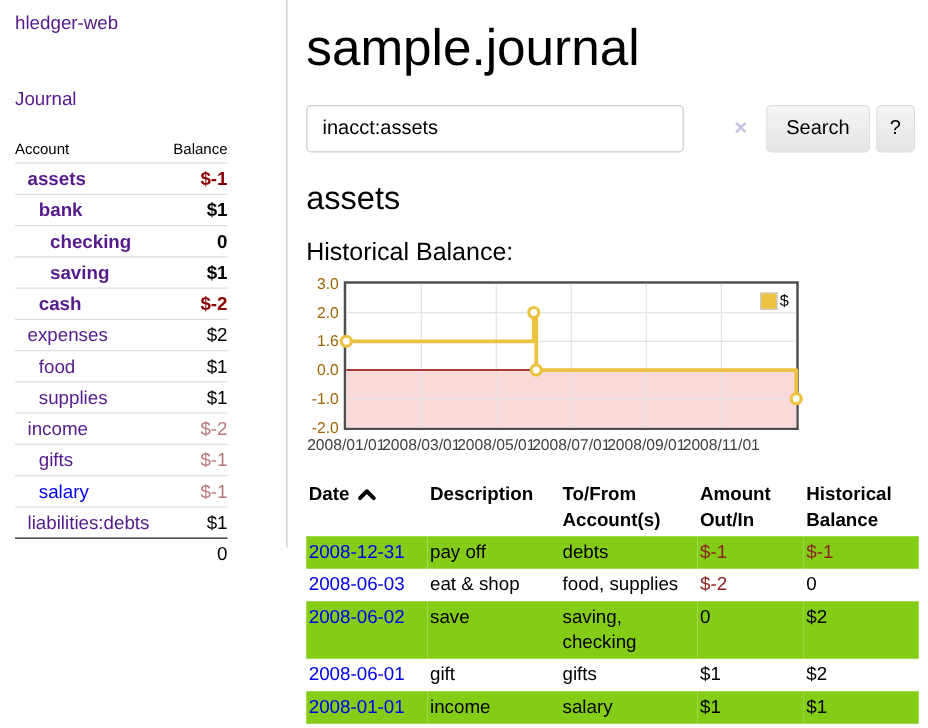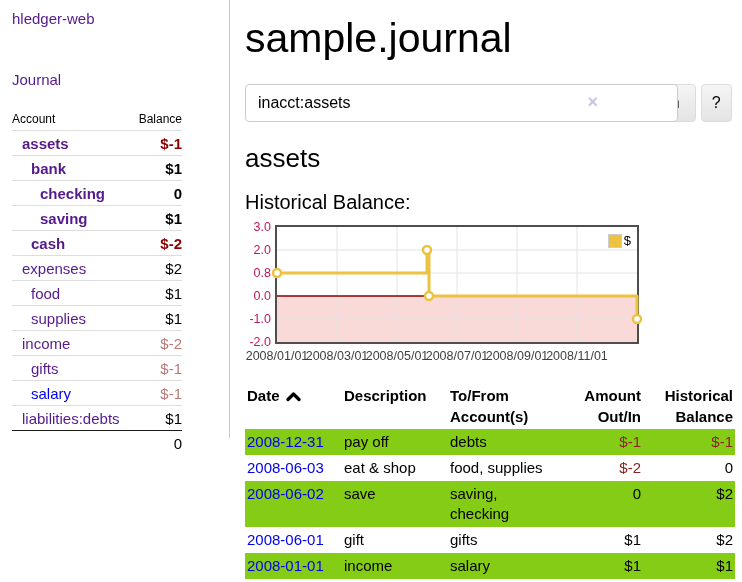--- a/index.html
+++ b/index.html
@@ -29,46 +29,46 @@
   .neg-strong{color:#8B0000;}
   .neg-soft{color:#BA7878;}
   .total-row{display:flex;justify-content:flex-end;align-items:center;height:24px;
              border-top:1px solid #1a1a1a;font-size:15px;}
 
   
   .main{position:absolute;left:245px;top:0;width:497px;}
   .page-title{margin:0;padding-top:19px;font-size:41px;font-weight:400;line-height:38px;}
   .search-row{margin-top:27px;display:flex;height:38px;}
   .search-box{position:relative;width:363px;}
-  .search-input{box-sizing:border-box;width:433px;height:38px;border:1px solid #ccc;border-radius:4px;
+  .search-input{box-sizing:border-box;width:302px;height:38px;border:1px solid #ccc;border-radius:4px;
                 padding:0 30px 0 12px;font-size:16px;font-family:inherit;color:#000;background:#fff;}
   .clear-icon{position:absolute;right:10px;top:10px;color:#cbc3e3;font-size:18px;font-weight:bold;
               line-height:17px;cursor:pointer;}
   .btn{margin-left:5px;border:1px solid #dcdcdc;border-radius:4px;height:38px;
        background:linear-gradient(#f5f5f5,#e4e4e4);font-size:16px;font-family:inherit;color:#000;
        padding:0 15px;cursor:pointer;}
   .btn-help{padding:0 10px;}
   .account-heading{margin:21px 0 0;font-size:26px;font-weight:400;line-height:30px;}
   .chart-label{margin-top:21px;font-size:20px;font-weight:normal;line-height:17px;}
 
   
   .chart{position:relative;margin-top:12px;height:144px;}
   .plot{position:absolute;left:30px;top:2px;width:360px;height:115px;border:2px solid #4e4e4e;background:#fff;}
   .plot svg{display:block;overflow:visible;}
-  .ytick{position:absolute;left:0;width:26px;text-align:right;font-size:12.5px;color:#be185d;line-height:16px;}
+  .ytick{position:absolute;left:0;width:26px;text-align:right;font-size:12.5px;color:#a16207;line-height:16px;}
   .xtick{position:absolute;top:125px;width:64px;text-align:center;font-size:12.5px;color:#404040;line-height:16px;}
   .legend{position:absolute;top:5px;right:5px;display:flex;align-items:center;background:rgba(255,255,255,.85);padding:1px;}
   .legend-swatch{width:12px;height:12px;background:#EDC240;border:1px solid #ccc;}
   .legend-label{font-size:13px;margin-left:2px;color:#000;}
 
   
   .register{margin-top:16px;border-collapse:collapse;width:490px;font-size:15px;}
   .register th{font-weight:bold;text-align:left;vertical-align:top;padding:2px 4px 2px 2px;line-height:21px;}
   .register td{padding:3px 4px 3px 2px;line-height:20px;vertical-align:top;}
-  .register th.num,.register td.num{text-align:right;padding-right:2px;}
+  .register th.num,.register td.num{padding-right:2px;}
   tr.green{background:#84cc16;}
   .date-link{color:#0000EE;}
   .neg-amt{color:#8E2323;}
   .sort-icon{margin-left:6px;vertical-align:-1px;}
 </style>
 </head>
 <body>
 
 <div class="sidebar">
   <a class="brand">hledger-web</a>
@@ -149,21 +149,21 @@
     <button class="btn btn-help">?</button>
   </div>
 
   <h2 class="account-heading">assets</h2>
 
   <div class="chart-label">Historical Balance:</div>
 
   <div class="chart">
     <span class="ytick" style="top:-4px">3.0</span>
     <span class="ytick" style="top:19px">2.0</span>
-    <span class="ytick" style="top:42px">0.8</span>
+    <span class="ytick" style="top:42px">1.6</span>
     <span class="ytick" style="top:65px">0.0</span>
     <span class="ytick" style="top:88px">-1.0</span>
     <span class="ytick" style="top:111px">-2.0</span>
 
     <div class="plot">
       <svg width="360" height="115" viewBox="0 0 360 115">
         <rect x="0" y="69" width="360" height="46" fill="#fad9d9"></rect>
         <g stroke="#e3e3e3" stroke-width="1">
           <line x1="60" y1="0" x2="60" y2="115"></line>
           <line x1="120" y1="0" x2="120" y2="115"></line>

